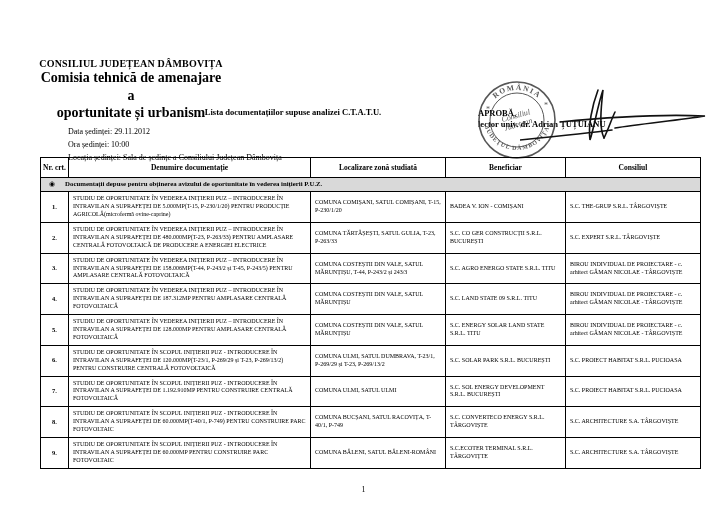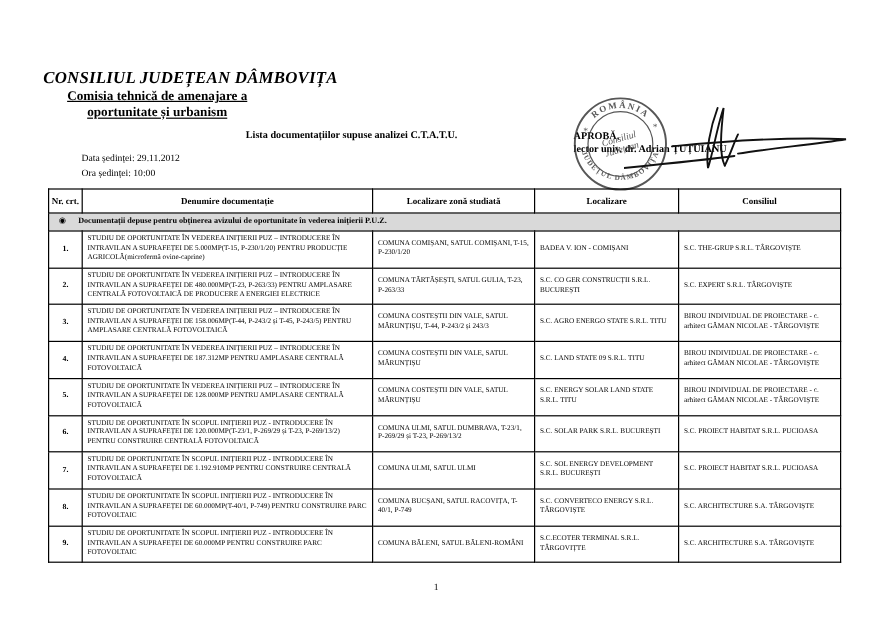--- a/index.html
+++ b/index.html
@@ -1,22 +1,22 @@
 <!DOCTYPE html>
 <html><head>
 <meta charset="utf-8">
 <style>
   html,body{margin:0;padding:0;}
   body{
     width:727px;height:519px;background:#ffffff;position:relative;overflow:hidden;
     font-family:"Liberation Serif","DejaVu Serif",serif;color:#000;
   }
   .org-block{position:absolute;left:36px;top:58px;width:190px;text-align:center;font-weight:bold;}
-  .org-line1{font-size:14px;letter-spacing:.2px;white-space:nowrap;font-style:italic;}
-  .org-line2,.org-line3{font-size:11px;line-height:1.25;text-decoration:underline;}
+  .org-line1{font-size:10px;letter-spacing:.2px;white-space:nowrap;}
+  .org-line2,.org-line3{font-size:14px;line-height:1.25;}
   .approve-block{position:absolute;left:478px;top:61px;width:244px;text-align:left;font-weight:bold;font-size:8.5px;line-height:1.35;margin-top:47px;}
   .approve-name{white-space:nowrap;}
   .list-title{position:absolute;left:0;top:107px;width:586px;text-align:center;font-weight:bold;font-size:8.5px;}
   .meeting{position:absolute;left:68px;top:126px;font-size:8px;line-height:1.62;}
   .stamp{position:absolute;left:475px;top:78px;width:84px;height:84px;opacity:.85;}
   .signature{position:absolute;left:520px;top:78px;width:205px;height:80px;}
   .table-wrap{position:absolute;left:40px;top:157px;border-radius:14px;}
   table{border-collapse:collapse;width:660px;table-layout:fixed;}
   th,td{border:1px solid #000;font-family:"Liberation Serif","DejaVu Serif",serif;vertical-align:middle;}
   th{font-size:7.5px;padding:5px 2px;text-align:center;}
@@ -69,37 +69,38 @@
     <path d="M 40,44 C 80,40 140,36 185,38 C 160,42 120,46 95,50"></path>
     <path d="M 0,62 C 40,58 70,55 92,52"></path>
   </g>
 </svg>
 
 <div class="list-title">Lista documentațiilor supuse analizei C.T.A.T.U.</div>
 
 <div class="meeting">
   <div>Data ședinței: 29.11.2012</div>
   <div>Ora ședinței: 10:00</div>
+  <div>Locația ședinței: Sala de ședințe a Consiliului Județean Dâmbovița</div>
 </div>
 
 <div class="table-wrap">
   <table>
     <colgroup>
       <col class="col-nr">
         <col class="col-den">
         <col class="col-loc">
         <col class="col-ben">
         <col class="col-pro">
     </colgroup>
     <thead>
       <tr>
         <th>Nr. crt.</th>
         <th>Denumire documentație</th>
         <th>Localizare zonă studiată</th>
-        <th>Localizare</th>
+        <th>Beneficiar</th>
         <th>Consiliul</th>
       </tr>
     </thead>
     <tbody>
       <tr class="section-row">
         <td colspan="5">
           <span class="bullet">◉</span><span>Documentații depuse pentru obținerea avizului de oportunitate în vederea inițierii P.U.Z.</span>
         </td>
       </tr>
     </tbody>

